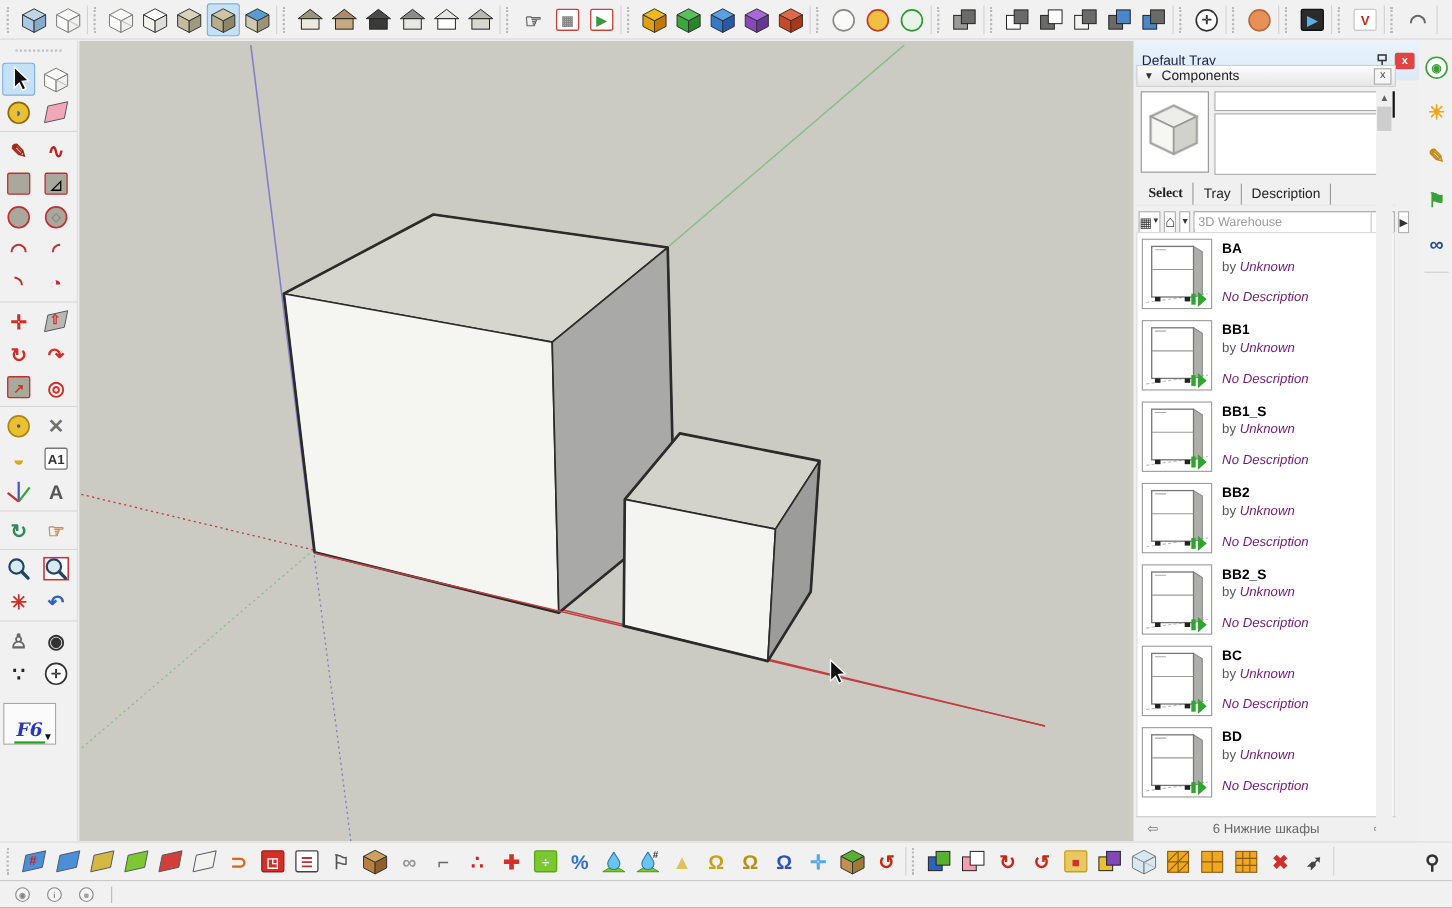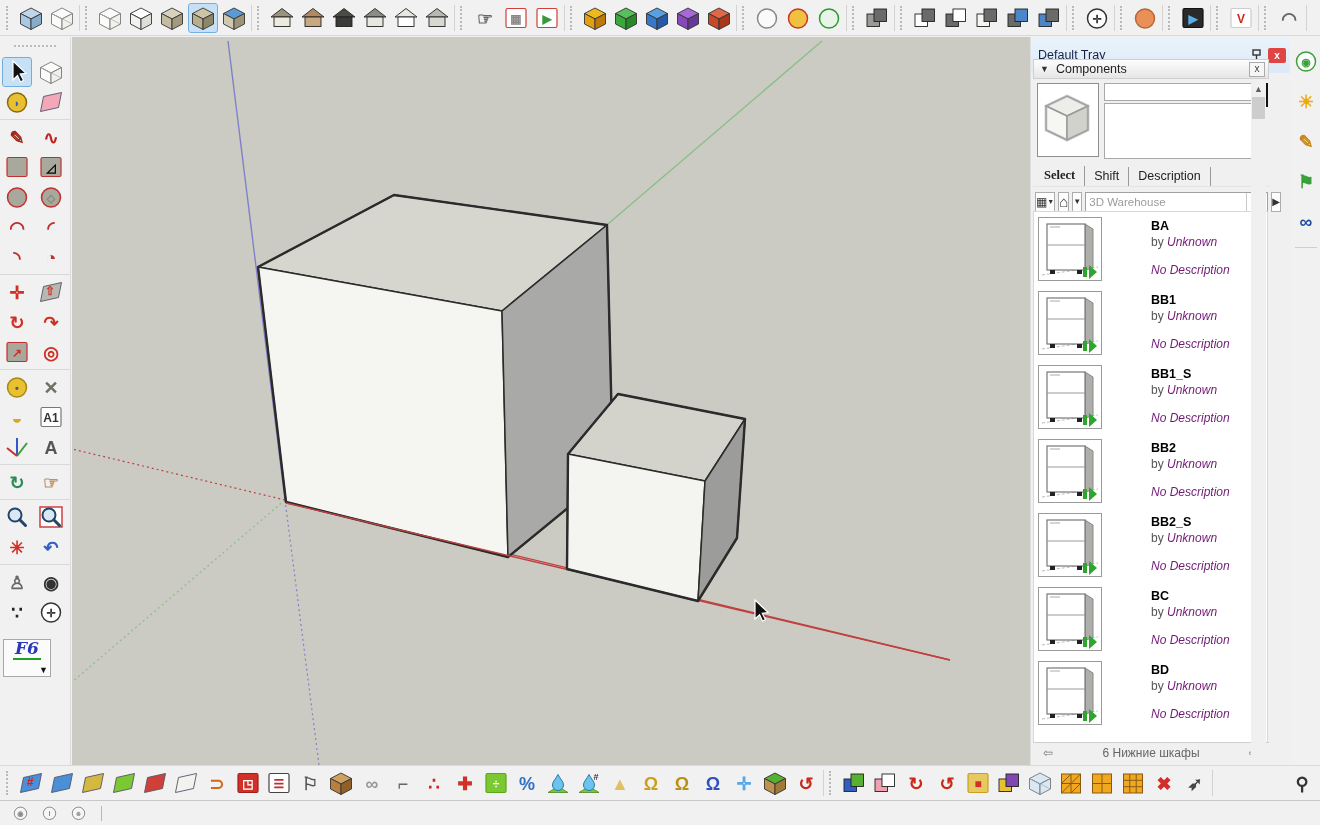--- a/index.html
+++ b/index.html
@@ -17,21 +17,21 @@
                align-items:center;padding-left:4px;box-sizing:border-box;background:#F1F1F1;
                border-bottom:1px solid #D8D8D8;}
   
   .left-rail{position:absolute;left:0;top:37px;width:71px;height:728px;background:#F1F1F1;
              border-right:1px solid #DCDCDC;box-sizing:border-box;padding-top:8px;}
   .lgroup{display:grid;grid-template-columns:30px 30px;justify-content:center;gap:2px 4px;
           padding:3px 0;}
   .lgroup + .lgroup{border-top:1px solid #D8D8D8;}
   .drag-dots{height:4px;border-top:2px dotted #BDBDBD;margin:0 14px 4px 14px;}
   .f6-box{width:46px;height:36px;border:1px solid #A8A8A8;background:#FBFBFB;margin:10px 0 0 3px;
-          position:relative;display:flex;align-items:flex-start;justify-content:center;}
+          position:relative;display:flex;align-items:flex-end;justify-content:center;}
   .f6-label{font-family:"DejaVu Serif",serif;font-style:italic;font-weight:bold;font-size:17px;
             color:#2838B8;border-bottom:2px solid #22A022;line-height:1.05;padding:0 2px;}
   .f6-caret{position:absolute;right:2px;bottom:1px;font-size:9px;color:#111;}
   
   .viewport{position:absolute;left:72px;top:37px;width:958px;height:728px;}
   
   .tray{position:absolute;left:1030px;top:37px;width:260px;height:728px;background:#F0F0F0;
         border-left:1px solid #E0E0E0;box-sizing:border-box;}
   .tray-titlebar{height:36px;display:flex;align-items:center;padding:0 4px 0 7px;
                  background:linear-gradient(#EAF3FB,#DCEAF7);font-size:12.5px;color:#16214A;}
@@ -58,21 +58,21 @@
   .ctab[data-active="true"]{font-weight:bold;font-family:Liberation Serif, serif;}
   .ctoolbar{height:25px;display:flex;align-items:center;gap:3px;padding:2px 2px;border-top:1px solid #E4E4E4;}
   .small-btn{height:20px;border:1px solid #ADADAD;background:#FDFDFD;display:flex;align-items:center;
              justify-content:center;font-size:12px;color:#333;box-sizing:border-box;}
   .searchwrap{flex:1;height:20px;border:1px solid #A0A0A0;background:#FFF;display:flex;align-items:center;box-sizing:border-box;}
   .searchwrap input{flex:1;border:0;outline:0;font-size:11.5px;padding:0 3px;color:#555;min-width:0;}
   .searchwrap input::placeholder{color:#9B9B9B;}
   .magbtn{width:20px;height:18px;border-left:1px solid #C8C8C8;display:flex;align-items:center;justify-content:center;}
   .clist{position:absolute;left:0;right:1px;top:152px;bottom:20px;background:#FFF;
          border:1px solid #D8D8D8;overflow:hidden;}
-  .citem{display:flex;padding:5px 2px 4px 4px;height:65px;box-sizing:content-box;gap:40px;}
+  .citem{display:flex;padding:5px 2px 4px 4px;height:65px;box-sizing:content-box;}
   .cthumb{width:62px;height:62px;border:1px solid #9A9A9A;background:#FFF;flex:0 0 auto;}
   .cmeta{padding:2px 0 0 9px;font-size:12px;}
   .cmeta .nm{font-weight:bold;color:#000;font-size:12.5px;}
   .cmeta .by{color:#555;margin-top:2px;}
   .cmeta .by i, .cmeta .nd{color:#701a75;font-style:italic;}
   .cmeta .nd{margin-top:14px;}
   .cfooter{position:absolute;left:0;bottom:0;height:20px;width:236px;display:flex;align-items:center;
            color:#777;font-size:12px;border-top:1px solid #D0D0D0;}
   .cfooter .lbl{flex:1;text-align:center;color:#666;}
   .scrollbar{position:absolute;right:3px;top:23px;width:15px;height:702px;background:#F0F0F0;}
@@ -658,21 +658,21 @@
         <input class="cname" value="" style="">
         <textarea class="cdesc" style=""></textarea>
         <div class="cside-btn">
           <span>▼</span>
           <span>+</span>
         </div>
       </div>
       <div class="ctabs">
 
       <span class="ctab" data-active="true">Select</span>
-          <span class="ctab" data-active="false">Shift</span>
+          <span class="ctab" data-active="false">Tray</span>
           <span class="ctab" data-active="false">Description</span>
         </div>
       <div class="ctoolbar">
         <span class="small-btn" style="width:26px">
           <span>▦</span>
           <span style="font-size:7px">▼</span>
         </span>
         <span class="small-btn" style="width:24px;font-size:15px">
           <span>⌂</span>
         </span>

